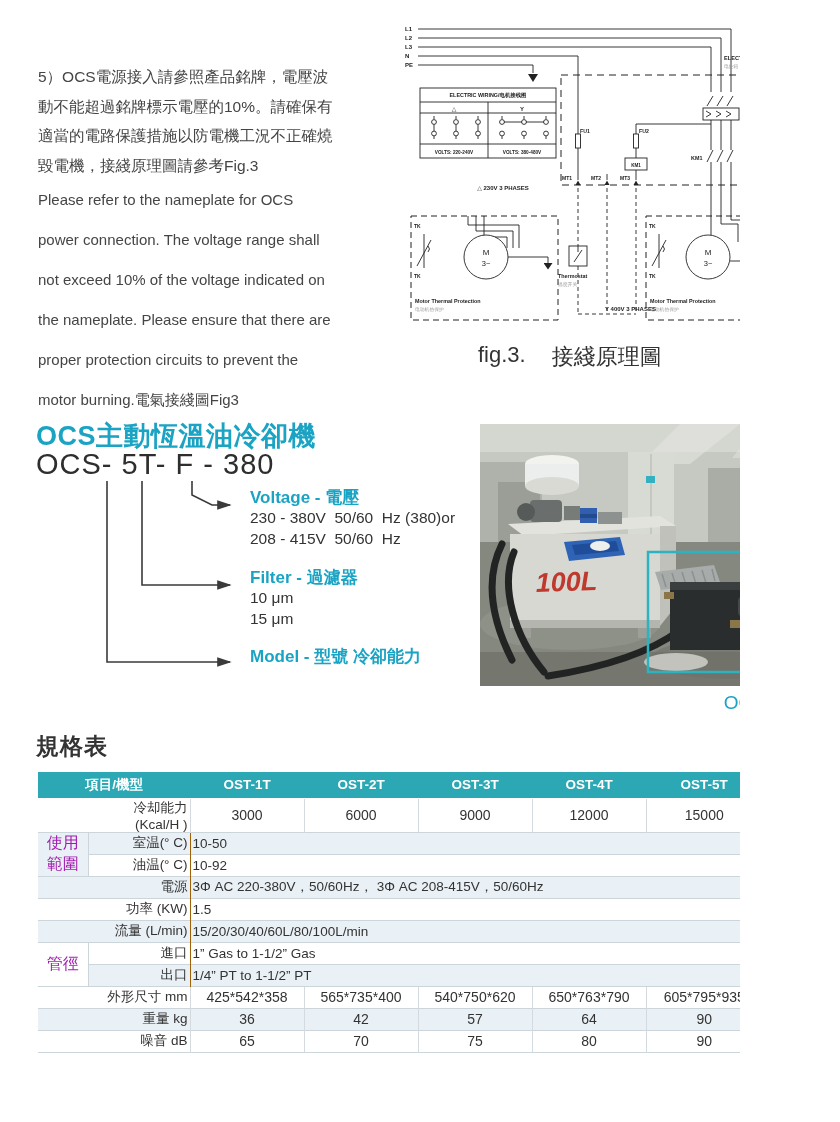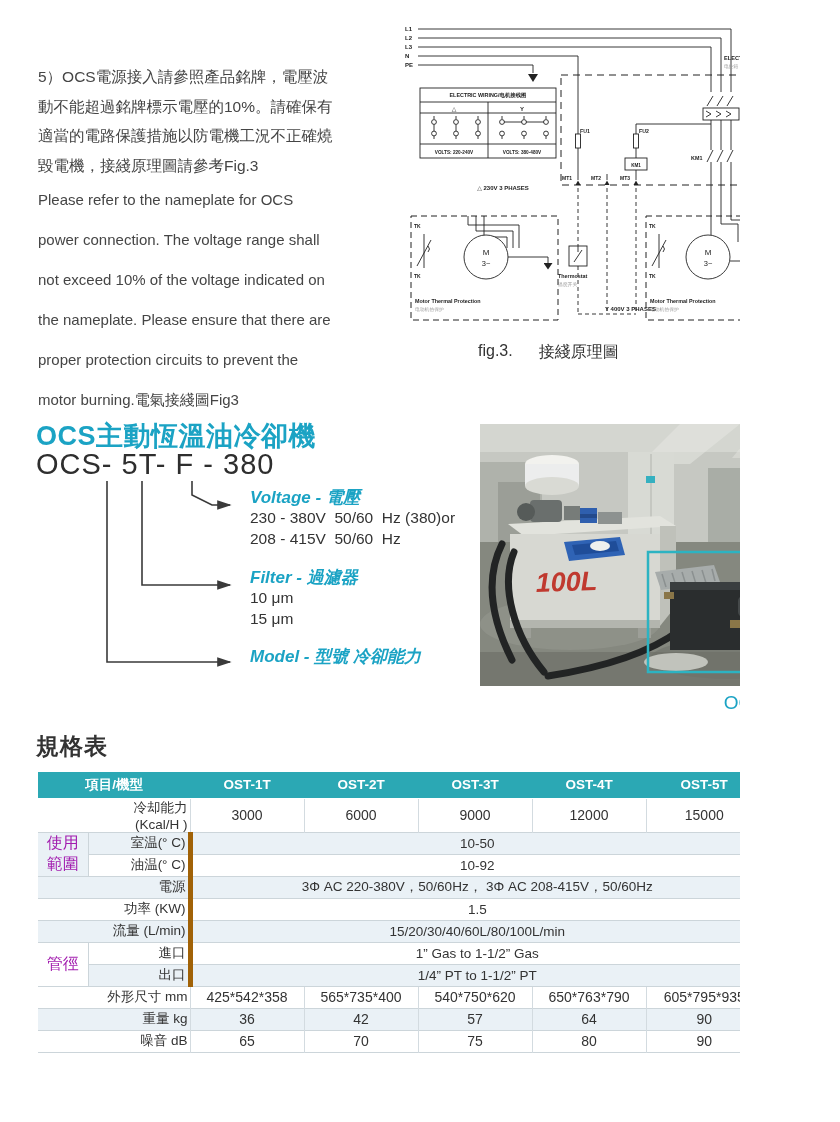--- a/index.html
+++ b/index.html
@@ -8,47 +8,47 @@
   .page{position:relative;width:740px;height:1122px;background:#fff;overflow:hidden;}
 
   
   .intro{position:absolute;left:38px;top:62px;width:364px;color:#454545;}
   .intro .zh{font-size:15.5px;line-height:29.5px;white-space:pre-line;font-weight:500;}
   .intro .en{font-size:15px;line-height:40px;white-space:pre-line;}
 
   
   .diagram{position:absolute;left:398px;top:12px;width:432px;height:330px;}
   .diagram svg{width:100%;height:100%;}
-  .fig-caption{position:absolute;left:478px;top:342px;display:flex;gap:26px;font-size:16px;color:#333;}
+  .fig-caption{position:absolute;left:478px;top:342px;display:flex;gap:26px;font-size:22px;color:#333;}
 
   
   .section-title{position:absolute;left:36px;top:418px;font-size:27px;font-weight:bold;color:var(--accent);letter-spacing:.5px;}
   .model-code{position:absolute;left:36px;top:448px;font-size:29px;color:#2e2e2e;letter-spacing:1px;}
   .model-lines{position:absolute;left:36px;top:479px;width:220px;height:192px;}
-  .callout-label{position:absolute;font-size:17px;font-weight:bold;color:var(--accent);white-space:pre;font-style:italic;}
+  .callout-label{position:absolute;font-size:17px;font-weight:bold;color:var(--accent);white-space:pre;}
   .callout-detail{position:absolute;font-size:15.5px;color:#333;white-space:pre;}
 
   
   .photo{position:absolute;left:480px;top:424px;width:342px;height:262px;}
   .photo svg{width:100%;height:100%;display:block;}
   .photo-caption{position:absolute;left:480px;top:690px;width:342px;text-align:right;padding-left:40px;
                  color:var(--accent);font-size:19px;font-weight:400;}
 
   
   .spec-heading{position:absolute;left:36px;top:731px;font-size:23px;font-weight:bold;color:#333;letter-spacing:1px;}
   table.spec{position:absolute;left:38px;top:772px;width:724px;border-collapse:collapse;table-layout:fixed;
              font-size:13.5px;color:#333;border-bottom:1px solid #ccd5da;}
   .spec th{background:var(--table-header);color:#fff;font-weight:bold;height:26px;font-size:13.5px;
            border-bottom:1px solid #fff;}
   .spec td{height:22px;border-top:1px solid #ccd5da;padding:0 2px;}
   .spec td.group{font-size:16px;text-align:center;color:#a21caf;border-right:1px solid #ccd5da;}
   .spec td.item{text-align:right;padding-left:9px;}
   .spec td.item.wide{padding-left:59px;}
   .spec td.val{text-align:center;border-left:1px solid #d3dbe0;font-size:14px;font-weight:500;}
-  .spec td.span-val{text-align:center;border-left:5px solid #a16207;font-size:13.5px;font-weight:500;margin-left:9px;}
+  .spec td.span-val{text-align:left;border-left:1px solid #a16207;font-size:13.5px;font-weight:500;margin-left:9px;}
   .spec tbody tr:nth-child(even){background:#eaf1f6;}
 
   .footnote{position:absolute;left:38px;top:1050px;font-size:13.5px;font-weight:600;color:#3a3a3a;letter-spacing:.5px;}
 
   
   .dg text{fill:#222;font-family:"Liberation Sans","DejaVu Sans",sans-serif;}
   .dg .gray{fill:#999;}
   .dg .b{font-weight:bold;}
 </style>
 </head>

